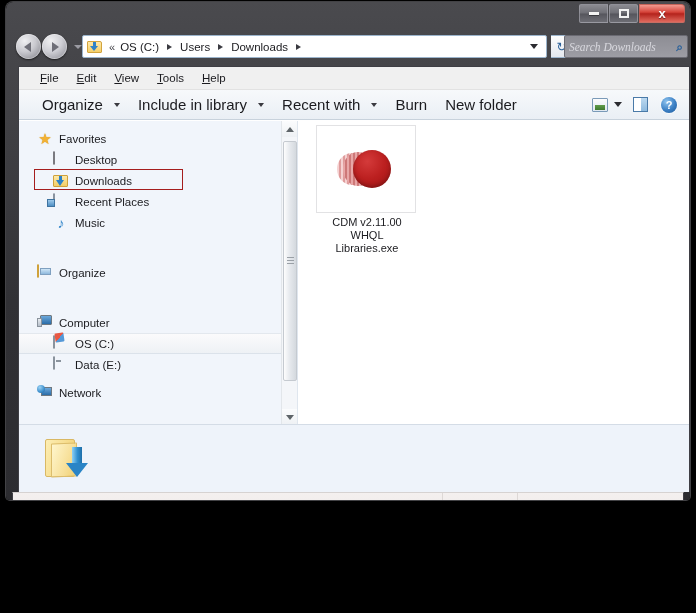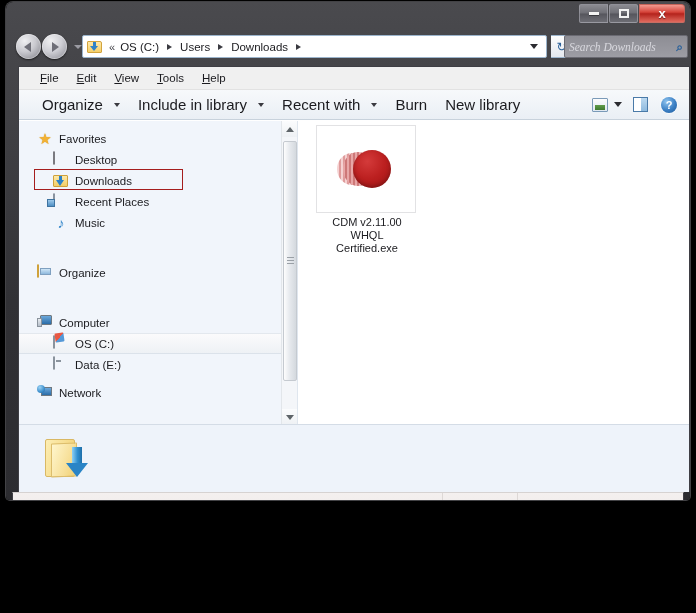--- a/index.html
+++ b/index.html
@@ -814,21 +814,21 @@
         <span class="cmd-caret"></span>
       </div>
       <div class="cmd-item">
         <span>Recent with</span>
         <span class="cmd-caret"></span>
       </div>
       <div class="cmd-item">
         <span>Burn</span>
       </div>
       <div class="cmd-item">
-        <span>New library</span>
+        <span>New folder</span>
       </div>
 
       <div id="cmd-right">
         <div id="views-icon"></div>
         <div id="views-caret"></div>
         <div id="preview-pane-icon"></div>
         <div id="help-icon">
             <span>?</span>
           </div>
       </div>
@@ -915,21 +915,21 @@
           <div id="file-thumb">
             <div id="disc-icon">
               <span class="stack"></span>
               <span class="stack2"></span>
               <span class="maindisc"></span>
             </div>
           </div>
           <div id="file-label">
             <div>CDM v2.11.00</div>
             <div>WHQL</div>
-            <div>Certified.exe</div>
+            <div>Libraries.exe</div>
           </div>
         </div>
 
       </div>
     </div>
 
     <div id="detailspane">
       <div id="details-folder-icon">
         <span class="dfb"></span>
         <span class="dff"></span>

